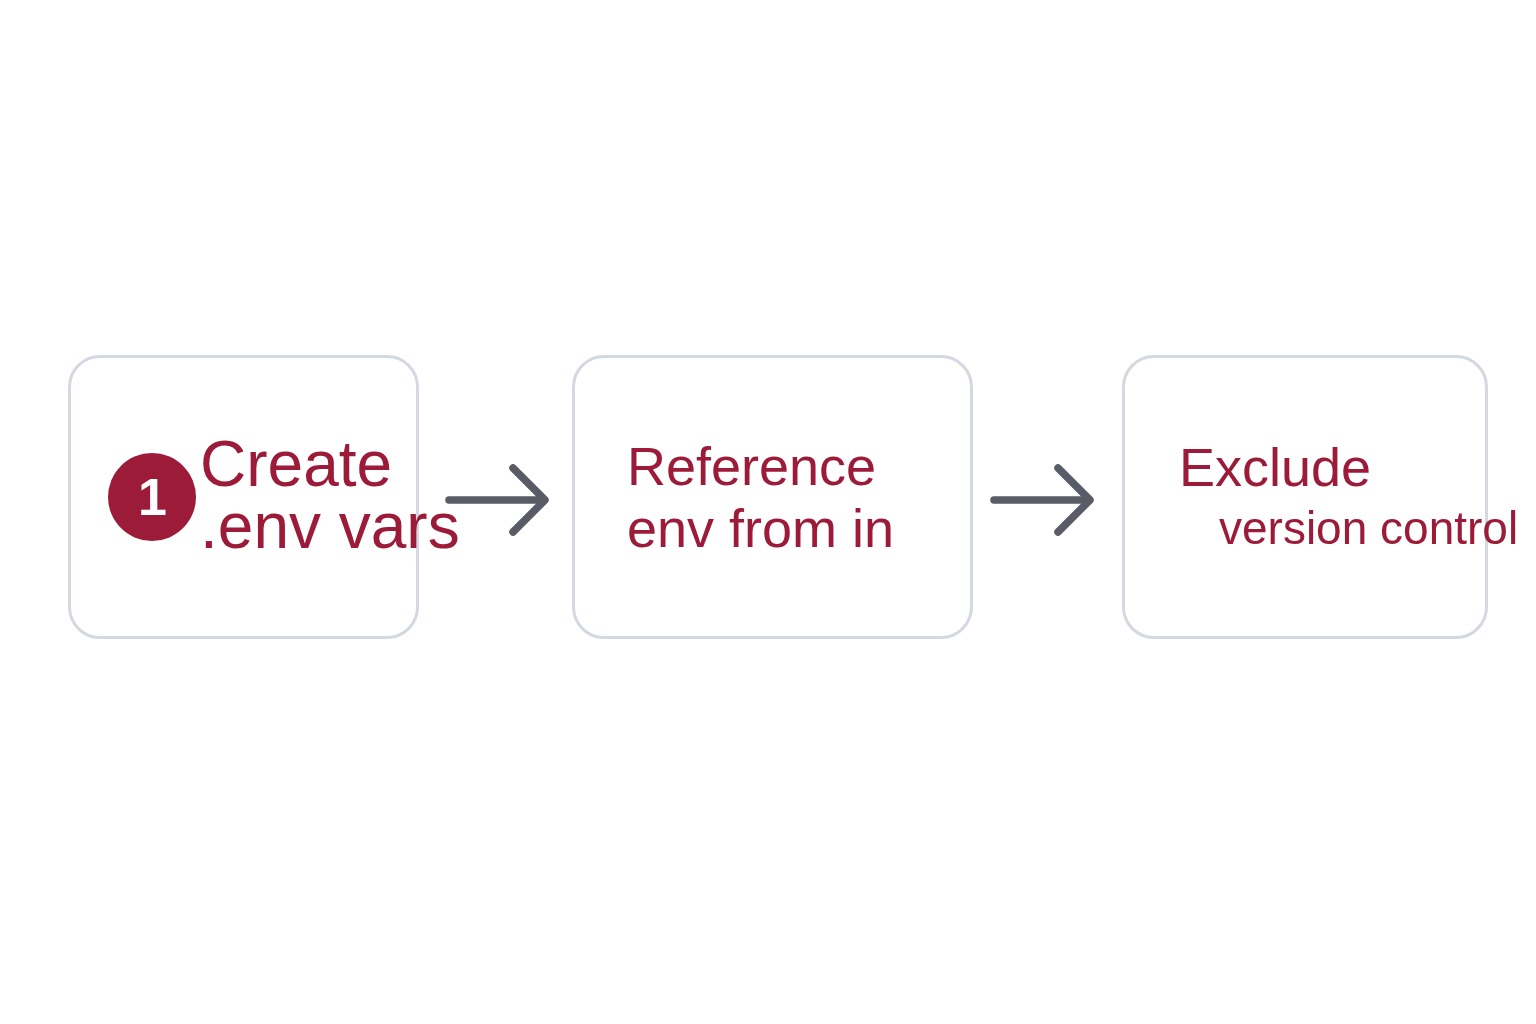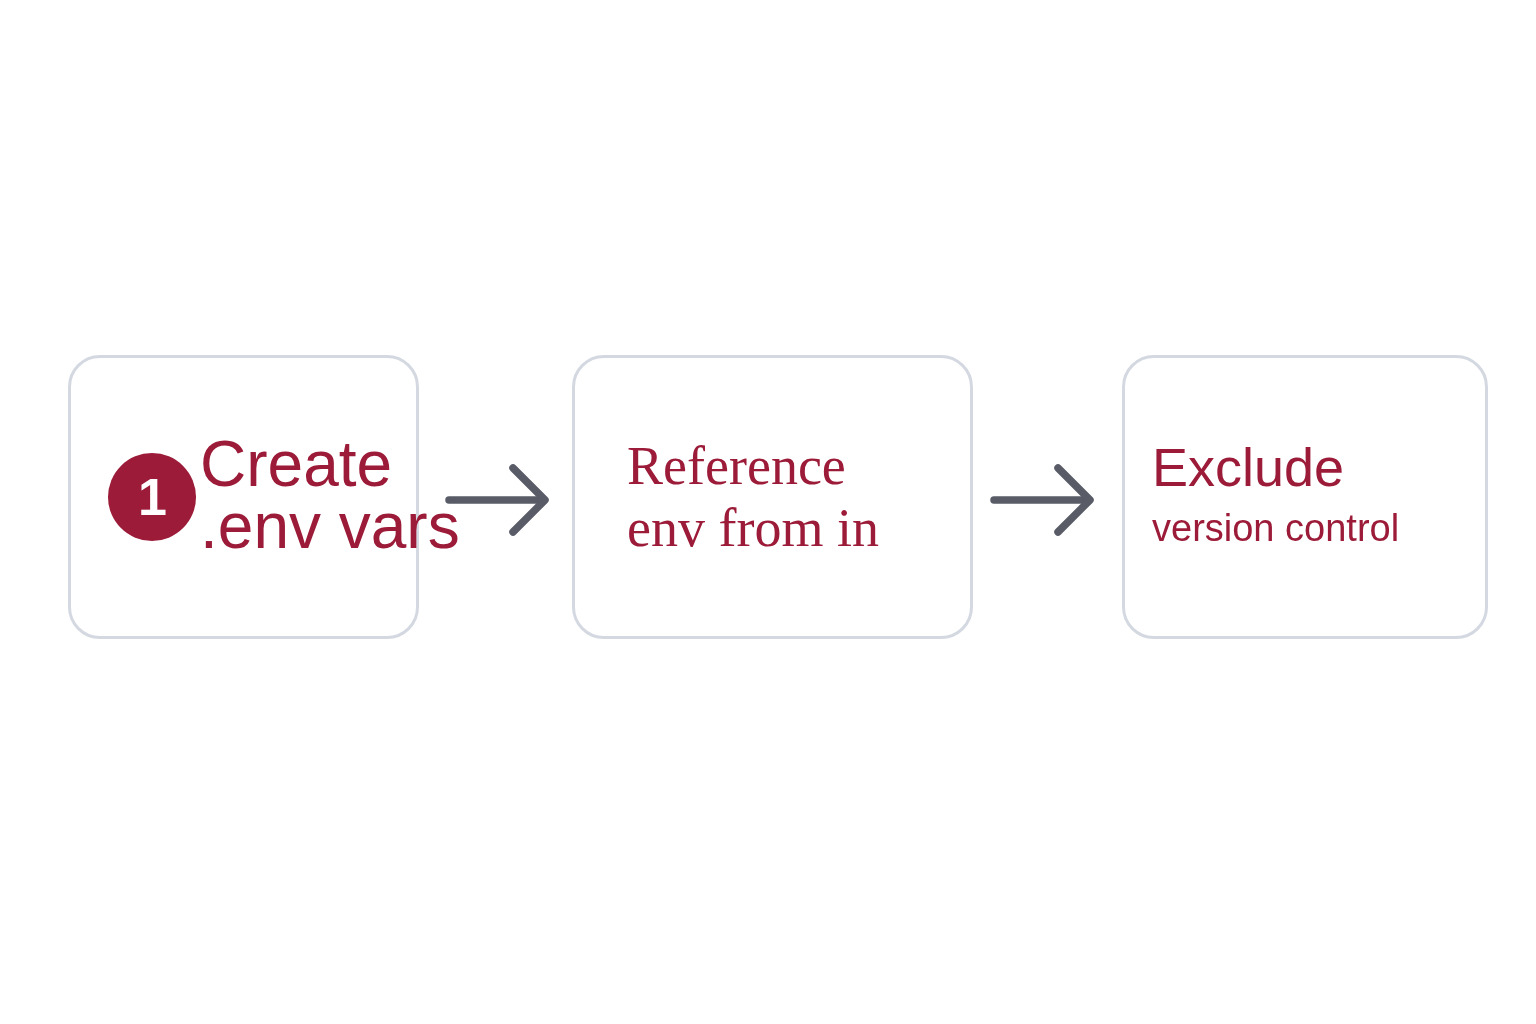--- a/index.html
+++ b/index.html
@@ -26,21 +26,21 @@
     position: absolute;
     box-sizing: border-box;
     background: #ffffff;
     border: 3px solid #d4d8e1;
     border-radius: 32px;
     display: flex;
     align-items: center;
   }
 
   .box-1 { left: 68px;   top: 355px; width: 351px; height: 284px; }
-  .box-2 { left: 572px;  top: 355px; width: 401px; height: 284px; font-family: Liberation Serif, serif; }
+  .box-2 { left: 572px;  top: 355px; width: 401px; height: 284px; }
   .box-3 { left: 1122px; top: 355px; width: 366px; height: 284px; }
 
   
   .box-1-inner {
     display: flex;
     align-items: center;
     width: 100%;
     padding-left: 37px;
     box-sizing: border-box;
   }
@@ -86,24 +86,25 @@
     box-sizing: border-box;
     width: 100%;
   }
   .box-text .line {
     font-size: 54px;
     line-height: 62px;
     font-weight: 400;
     white-space: nowrap;
   }
   .box-text .line.small {
-    font-size: 38px;
+    font-size: 46px;
     line-height: 60px;
+    margin-left: 40px;
   }
-  .box-3 .box-text { padding-left: 27px; justify-content: space-between; }
+  .box-3 .box-text { padding-left: 54px; justify-content: space-between; }
 
   
   .flow-arrow {
     position: absolute;
     top: 462px;
     width: 104px;
     height: 76px;
   }
   .arrow-1 { left: 445px; }
   .arrow-2 { left: 990px; }

